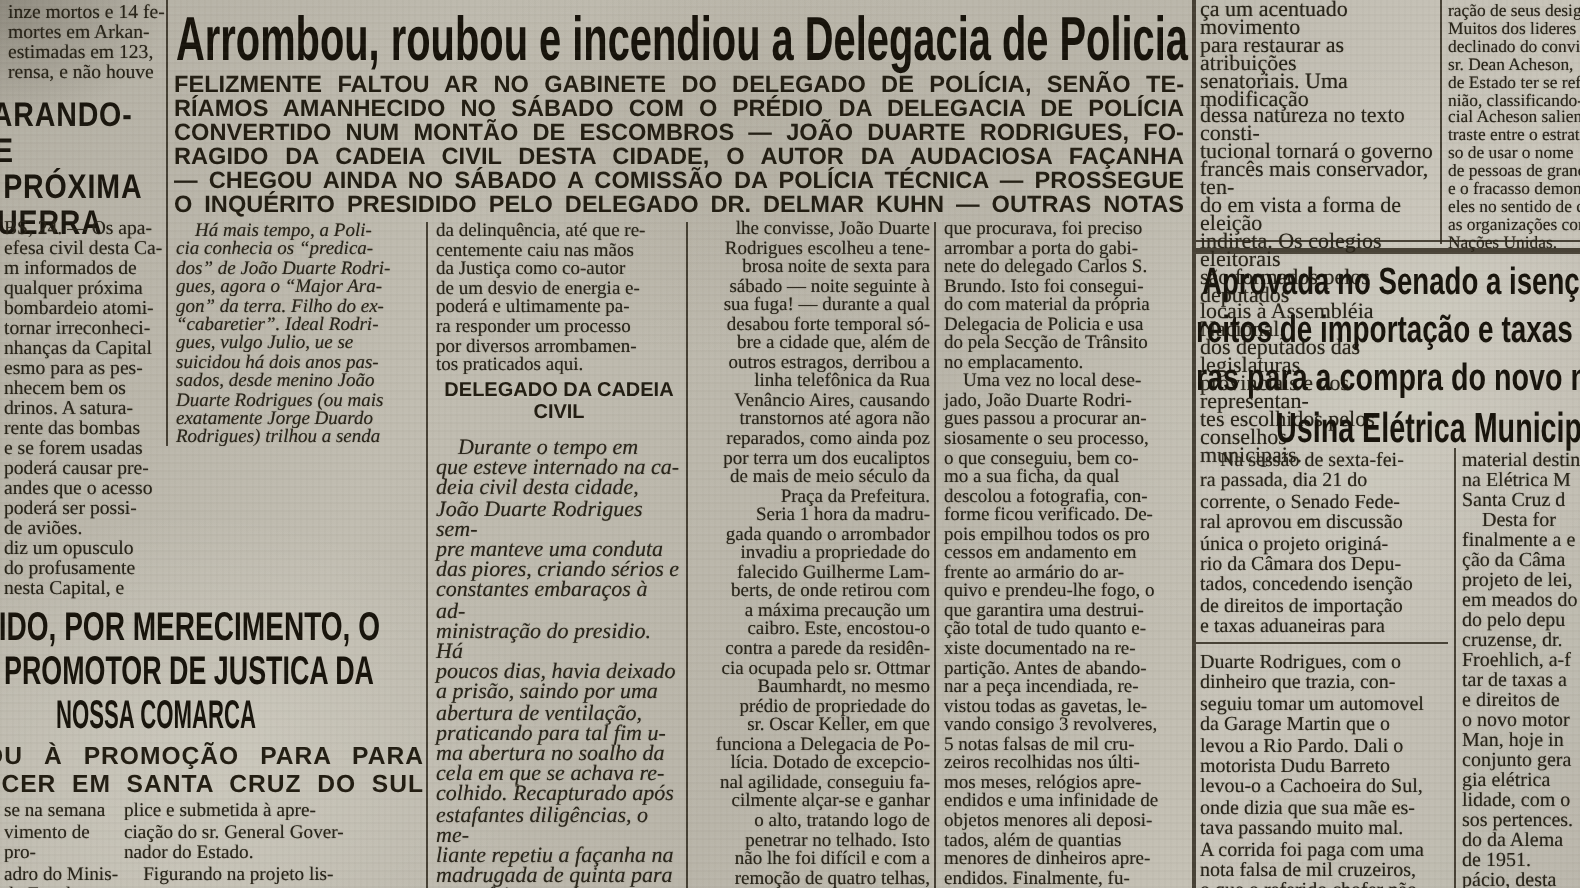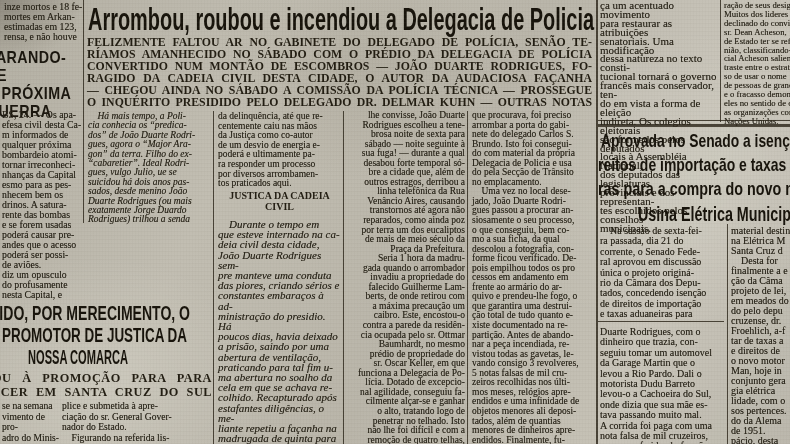--- a/index.html
+++ b/index.html
@@ -8,36 +8,36 @@
       radial-gradient(120px 90px at 0% 0%, rgba(55,50,40,.30), transparent 70%),
       radial-gradient(260px 180px at 12% 86%, rgba(255,255,245,.18), transparent 70%),
       radial-gradient(300px 220px at 85% 40%, rgba(255,255,245,.10), transparent 70%),
       radial-gradient(200px 160px at 45% 15%, rgba(90,82,64,.10), transparent 70%),
       linear-gradient(115deg,#b3afa3 0%,#c1bdb1 30%,#b9b5a9 55%,#c5c1b5 80%,#b6b2a6 100%);
     font-family:"Liberation Serif",serif;color:#26221a;}
   .abs{position:absolute;}
   .bt{font-family:"Liberation Serif",serif;white-space:pre-line;color:#282419;
       text-shadow:0 0 .5px rgba(40,34,24,.55);}
   .cond{font-family:"Liberation Sans",sans-serif;font-weight:700;color:#1a160e;}
-  .serifb{font-family:Liberation Serif, serif;font-weight:700;color:#221d12;}
+  .serifb{font-family:Liberation Sans, sans-serif;font-weight:700;color:#221d12;}
   .rule{position:absolute;background:rgba(44,38,26,.82);}
   .just{text-align:justify;text-align-last:justify;}
   svg text{font-family:"Liberation Sans",sans-serif;font-weight:700;fill:#17130b;}
   .grain{position:absolute;inset:0;pointer-events:none;opacity:.55;
     background-image:
       repeating-linear-gradient(0deg, rgba(70,62,48,.05) 0 1px, rgba(255,255,250,.04) 1px 2px, transparent 2px 4px),
       repeating-linear-gradient(90deg, rgba(70,62,48,.04) 0 1px, transparent 1px 3px);}
   .boxed{position:absolute;border:2px solid rgba(43,37,25,.85);background:#bdb9ad;}
 </style>
 </head>
 <body>
 
 <div class="page">
 
-  <div class="abs bt" style="left:4px;top:2px;width:92px;font-size:9.8px;line-height:10px;">inze mortos e 18 fe-
+  <div class="abs bt" style="left:4px;top:2px;width:92px;font-size:9.8px;line-height:10px;">inze mortos e 14 fe-
 mortes em Arkan-
 estimadas em 123,
 rensa, e não houve</div>
   <div class="abs cond" style="left:-13px;top:49px;width:110px;font-size:17px;line-height:18px;white-space:pre-line;transform:scaleX(.84);transform-origin:left top;letter-spacing:.5px;">PARANDO-SE
 A PRÓXIMA
 GUERRA</div>
   <div class="abs bt" style="left:2px;top:110px;width:96px;font-size:9.8px;line-height:10px;">BS, 24. — Os apa-
 efesa civil desta Ca-
 m informados de
 qualquer próxima
@@ -82,21 +82,21 @@
 Rodrigues) trilhou a senda</div>
 
   <div class="abs bt" style="left:218px;top:112px;width:123px;font-size:9.5px;line-height:9.6px;">da delinquência, até que re-
 centemente caiu nas mãos
 da Justiça como co-autor
 de um desvio de energia e-
 poderá e ultimamente pa-
 ra responder um processo
 por diversos arrombamen-
 tos praticados aqui.</div>
-  <div class="abs serifb" style="left:218px;top:191px;width:123px;font-size:10px;line-height:10.5px;white-space:pre-line;text-align:center;">JUSTICA DA CADEIA
+  <div class="abs serifb" style="left:218px;top:191px;width:123px;font-size:10px;line-height:10.5px;white-space:pre-line;text-align:center;">DELEGADO DA CADEIA
 CIVIL</div>
   <div class="abs bt" style="left:218px;top:219px;width:123px;font-size:11px;line-height:10.2px;font-style:italic;">  Durante o tempo em
 que esteve internado na ca-
 deia civil desta cidade,
 João Duarte Rodrigues sem-
 pre manteve uma conduta
 das piores, criando sérios e
 constantes embaraços à ad-
 ministração do presidio. Há
 poucos dias, havia deixado
@@ -194,21 +194,21 @@
   </svg>
   <div class="abs serifb just" style="left:-8px;top:372px;width:220px;font-size:12.3px;line-height:13.5px;white-space:pre-line;letter-spacing:.5px;">OU À PROMOÇÃO PARA PARA
 ECER EM SANTA CRUZ DO SUL</div>
   <div class="abs bt" style="left:2px;top:401px;width:58px;font-size:9.6px;line-height:10.6px;">se na semana
 vimento de pro-
 adro do Minis-
 do Estado para</div>
   <div class="abs bt" style="left:62px;top:401px;width:150px;font-size:9.6px;line-height:10.6px;">plice e submetida à apre-
 ciação do sr. General Gover-
 nador do Estado.
-  Figurando na referida lis-</div>
+  Figurando na projeto lis-</div>
 
   <div class="abs" style="left:597px;top:0;width:193px;height:444px;background:rgba(255,255,248,.07);"></div>
 
   <div class="abs bt" style="left:600px;top:1px;width:118px;font-size:11px;line-height:8.9px;">ça um acentuado movimento
 para restaurar as atribuições
 senatoriais. Uma modificação
 dessa natureza no texto consti-
 tucional tornará o governo
 francês mais conservador, ten-
 do em vista a forma de eleição

